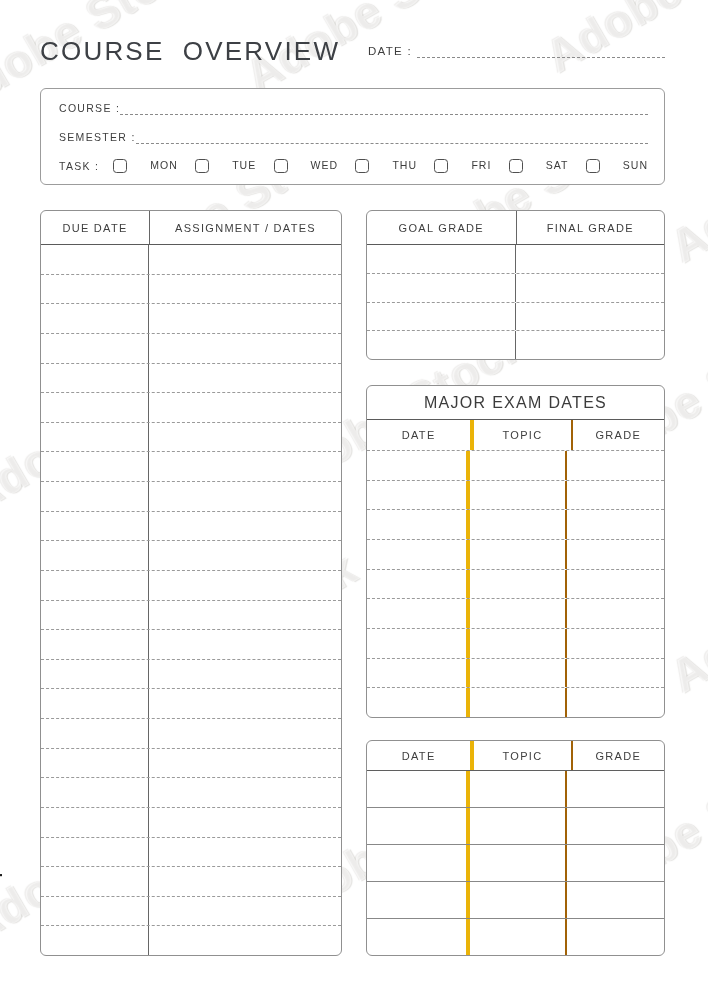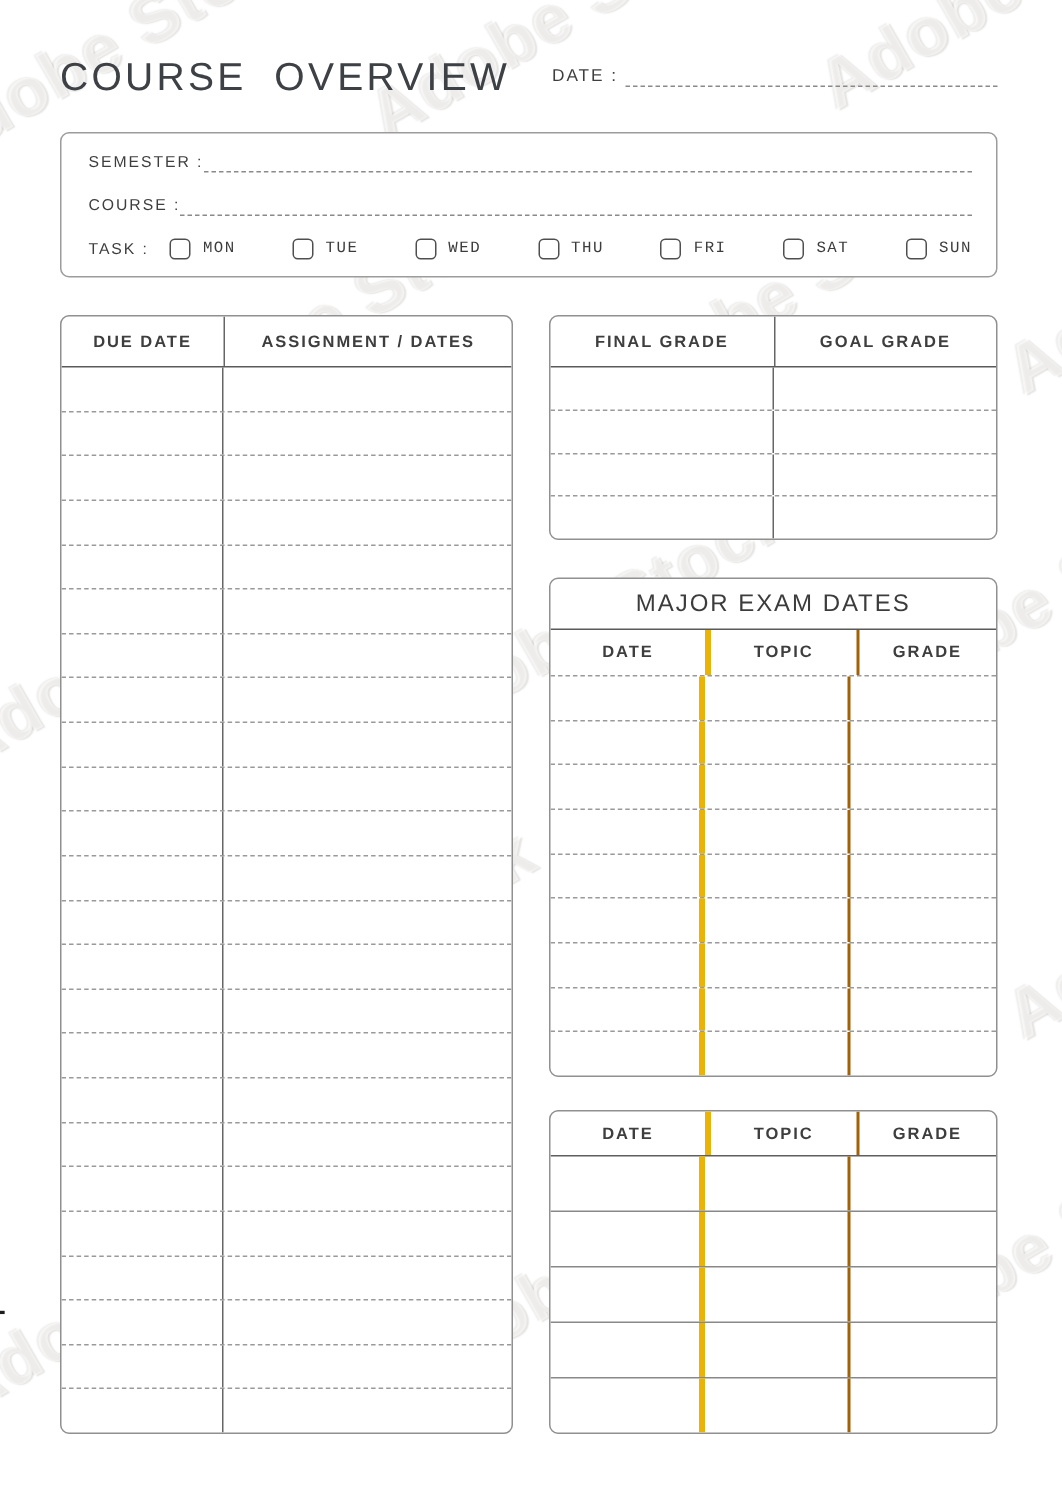--- a/index.html
+++ b/index.html
@@ -45,42 +45,42 @@
   .infobox {
     position:absolute; left:40px; top:88px; width:625px; height:97px;
     box-sizing:border-box; border:1px solid #9c9c9c; border-radius:6px;
     padding:12px 16px 11px 18px;
     display:flex; flex-direction:column; justify-content:space-between;
     background:#fff;
   }
   .info-row { display:flex; align-items:flex-end; }
   .days-row { display:flex; align-items:center; }
   .days-list { flex:1; display:flex; justify-content:space-between; align-items:center; margin-left:14px; }
-  .day-item { display:flex; align-items:center; gap:8px;font-family:Liberation Mono, monospace; }
+  .day-item { display:flex; align-items:flex-start; gap:23px; }
   .checkbox {
     width:12px; height:12px; border:1.5px solid #4f4f4f; border-radius:3.5px;
     background:#fff; display:inline-block;
   }
   .day-label { font-size:10.5px; letter-spacing:1px; color:#3c3c3c; }
 
   
   .panel {
     position:absolute; box-sizing:border-box; background:#fff;
     border:1px solid #909090; border-radius:6px;
     display:flex; flex-direction:column; overflow:hidden;
   }
   .ttitle {
     flex:0 0 auto; display:flex; align-items:center; justify-content:center;
     font-size:16px; letter-spacing:1.3px; color:#3c3c3c;
     border-bottom:1px solid #5a5a5a;
   }
   .thead { flex:0 0 auto; display:flex; }
   .th {
     display:flex; align-items:center; justify-content:center;
-    font-size:11px; letter-spacing:1.3px; color:#3e3e3e;font-weight:bold;
+    font-size:11px; letter-spacing:1.3px; color:#3e3e3e;
   }
   .tbody { flex:1; display:flex; flex-direction:column; }
   .trow { flex:1; display:flex; }
   .td { box-sizing:border-box; }
 
   
   #assignments { left:40px; top:210px; width:302px; height:746px; }
   #assignments .thead { height:33px; border-bottom:1px solid #5a5a5a; }
   #assignments .thead .th:first-child { flex:0 0 108px; border-right:1px solid #666; }
   #assignments .thead .th:last-child  { flex:1; }
@@ -143,25 +143,25 @@
 
   <h1 class="title">COURSE OVERVIEW</h1>
 
   <div class="date-row">
     <span class="flabel">DATE :</span>
     <span class="fill-line"></span>
   </div>
 
   <div class="infobox">
     <div class="info-row">
+      <span class="flabel">COURSE :</span>
+      <span class="fill-line"></span>
+    </div>
+    <div class="info-row">
       <span class="flabel">SEMESTER :</span>
-      <span class="fill-line"></span>
-    </div>
-    <div class="info-row">
-      <span class="flabel">COURSE :</span>
       <span class="fill-line"></span>
     </div>
     <div class="days-row">
       <span class="flabel">TASK :</span>
       <div class="days-list">
           <div class="day-item">
             <span class="checkbox"></span>
             <span class="day-label">MON</span>
           </div>
           <div class="day-item">
@@ -292,22 +292,22 @@
         </div>
         <div class="trow">
           <div class="td"></div>
           <div class="td"></div>
         </div>
       </div>
   </section>
 
   <section class="panel" id="grades">
     <div class="thead">
+      <div class="th">GOAL GRADE</div>
       <div class="th">FINAL GRADE</div>
-      <div class="th">GOAL GRADE</div>
     </div>
     <div class="tbody">
         <div class="trow">
           <div class="td"></div>
           <div class="td"></div>
         </div>
         <div class="trow">
           <div class="td"></div>
           <div class="td"></div>
         </div>

